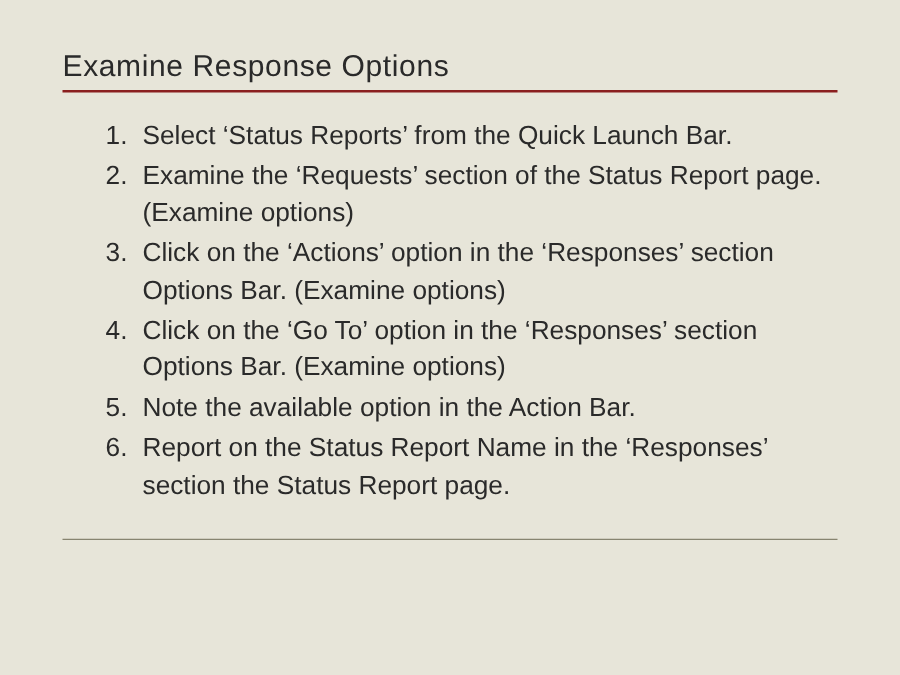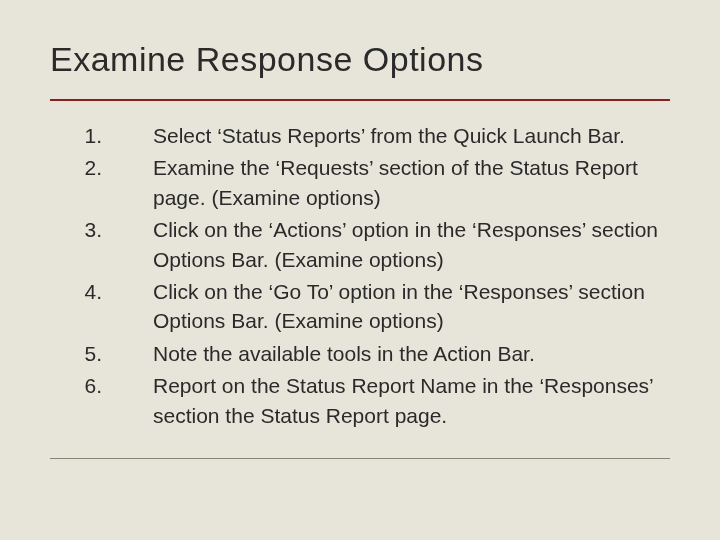--- a/index.html
+++ b/index.html
@@ -5,45 +5,44 @@
     * { margin: 0; padding: 0; box-sizing: border-box; }
     body {
       width: 720px;
       height: 540px;
       background: #e7e5d9;
       font-family: Verdana, Geneva, sans-serif;
       padding: 40px 50px 40px 50px;
       color: #2a2a2a;
     }
     .heading {
-      font-size: 34px;
+      font-size: 24px;
       font-weight: 400;
       letter-spacing: 0.5px;
-      padding-bottom: 20px;
+      padding-bottom: 4px;
       border-bottom: 2px solid #8a1f1f;
       margin-bottom: 20px;
     }
     .list {
       padding-left: 28px;
     }
     .list-item {
       display: flex;
       font-size: 21px;
       line-height: 1.4;
       margin-bottom: 3px;
     }
     .list-number {
       width: 36px;
       flex-shrink: 0;
       text-align: right;
       padding-right: 12px;
     }
     .list-text {
       flex: 1;
-      margin-left: 39px;
     }
     .footer-line {
       border-top: 1px solid #878470;
       margin-top: 28px;
     }
   </style>
 </head>
 <body>
 
 <h1 class="heading">Examine Response Options</h1>
@@ -60,21 +59,21 @@
   <div class="list-item">
     <span class="list-number">3.</span>
     <span class="list-text">Click on the ‘Actions’ option in the ‘Responses’ section Options Bar. (Examine options)</span>
   </div>
   <div class="list-item">
     <span class="list-number">4.</span>
     <span class="list-text">Click on the ‘Go To’ option in the ‘Responses’ section Options Bar. (Examine options)</span>
   </div>
   <div class="list-item">
     <span class="list-number">5.</span>
-    <span class="list-text">Note the available tools in the Action Bar.</span>
+    <span class="list-text">Note the available option in the Action Bar.</span>
   </div>
   <div class="list-item">
     <span class="list-number">6.</span>
     <span class="list-text">Report on the Status Report Name in the ‘Responses’ section the Status Report page.</span>
   </div>
 </div>
 
 <div class="footer-line"></div>
 
 </body></html>

